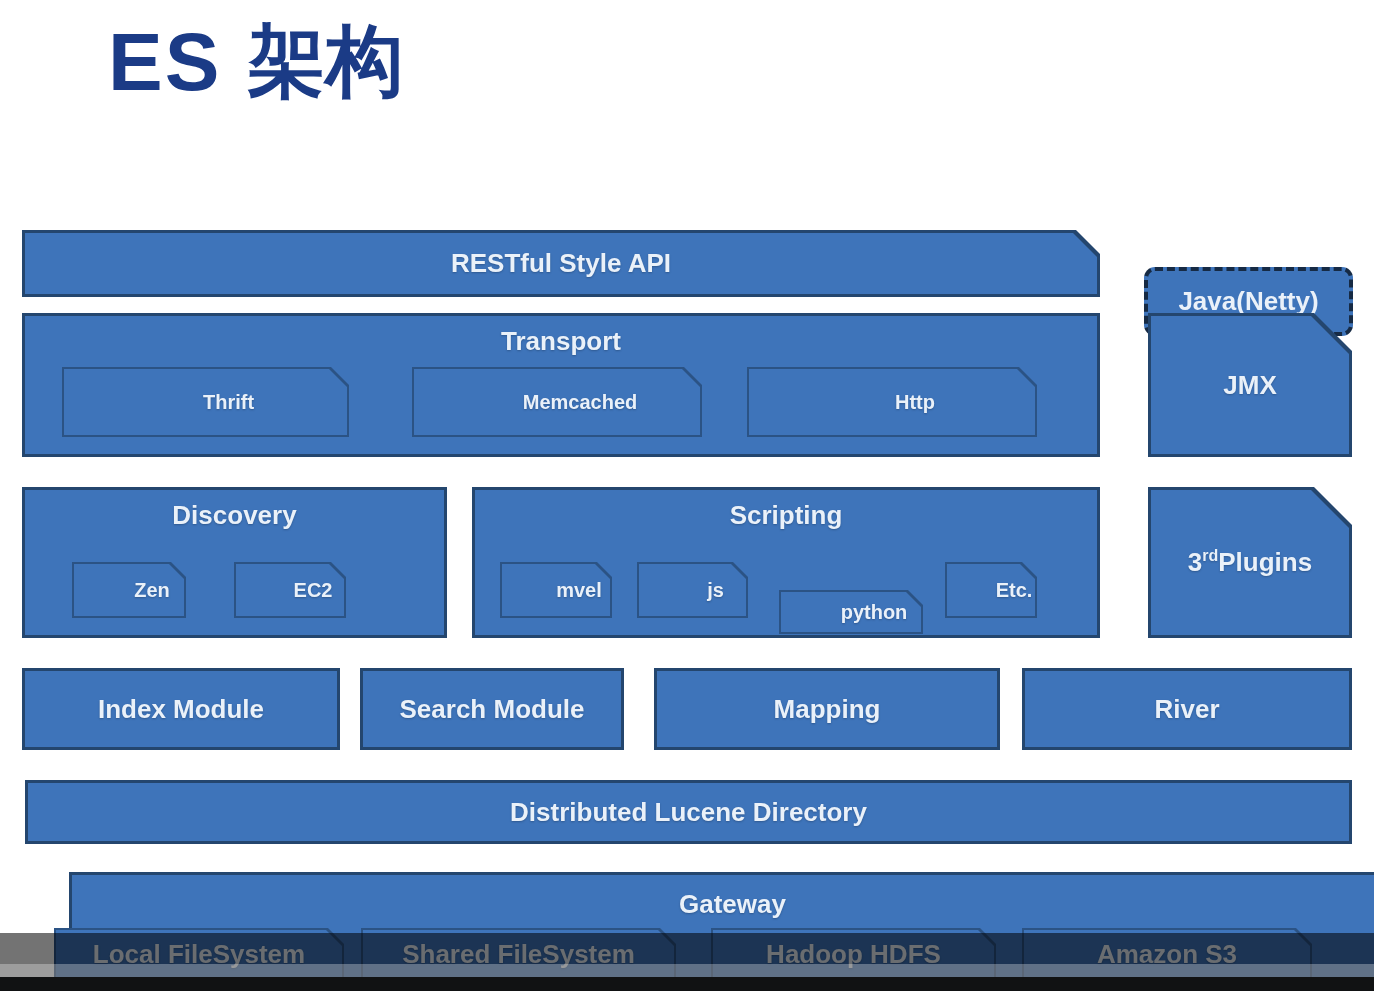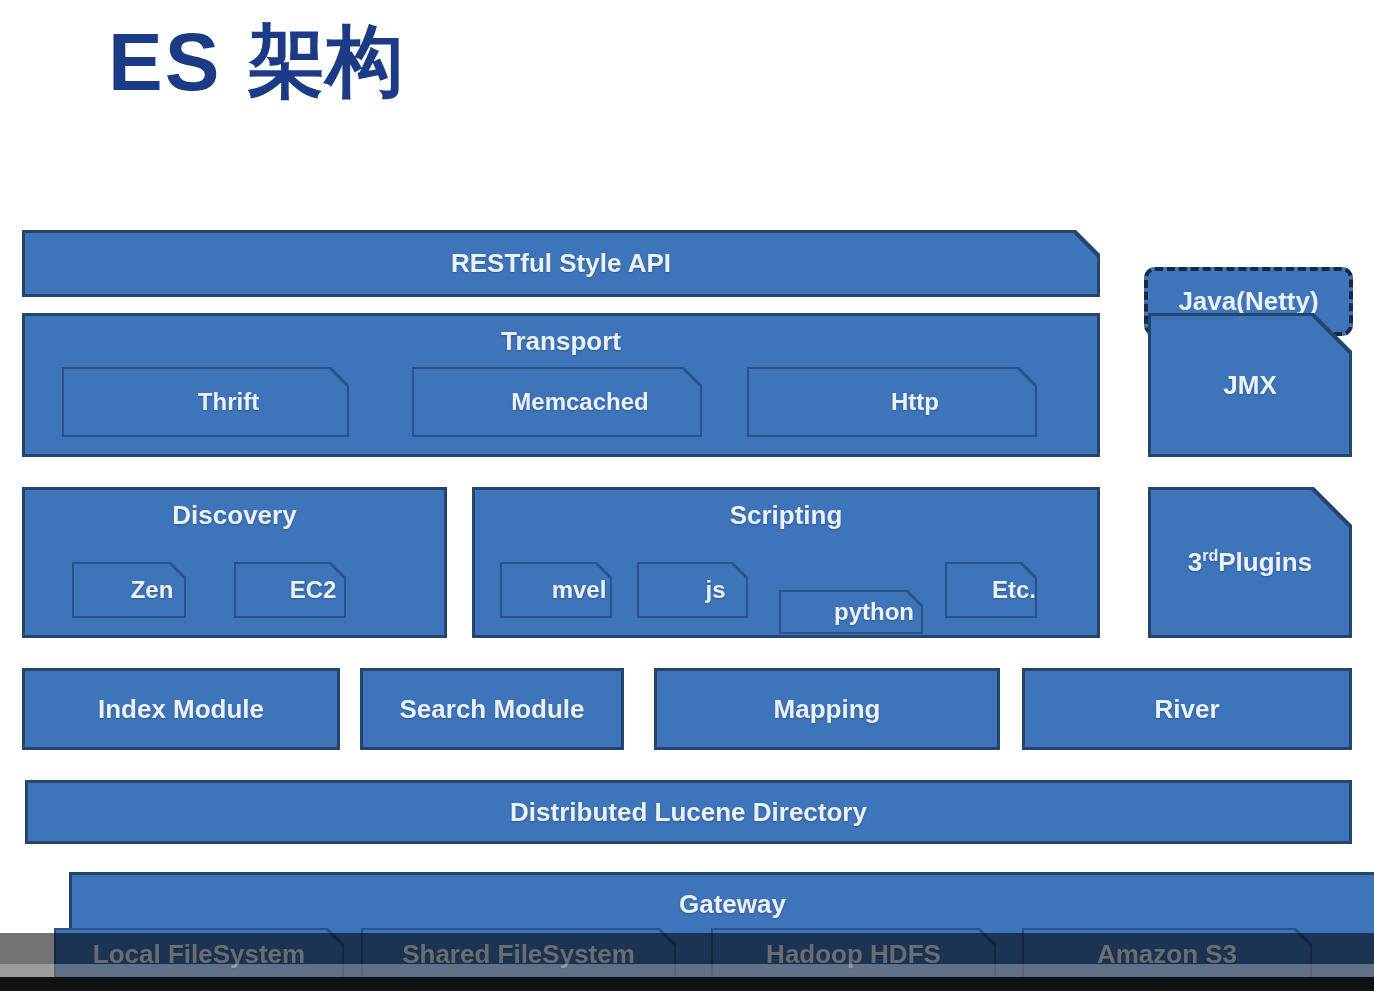--- a/index.html
+++ b/index.html
@@ -69,21 +69,21 @@
     text-shadow:0 1px 2px rgba(20,40,70,.35);
     white-space:nowrap;
   }
   .toplbl{
     position:absolute;left:0;right:0;
     text-align:center;
     color:var(--text);font-weight:700;
     text-shadow:0 1px 2px rgba(20,40,70,.35);
   }
   .fs26{font-size:26px;}
-  .fs24{font-size:24px;margin-left:46px;}
+  .fs24{font-size:20px;margin-left:46px;}
   .plug{line-height:1.25;}
   .plug sup{font-size:16px;}
   
   .overlay-dim{
     position:absolute;left:0;top:933px;width:1374px;height:44px;
     background:rgba(0,0,0,0.55);z-index:10;
   }
   .overlay-strip{
     position:absolute;left:0;top:964px;width:1374px;height:13px;
     background:rgba(255,255,255,0.30);z-index:11;

